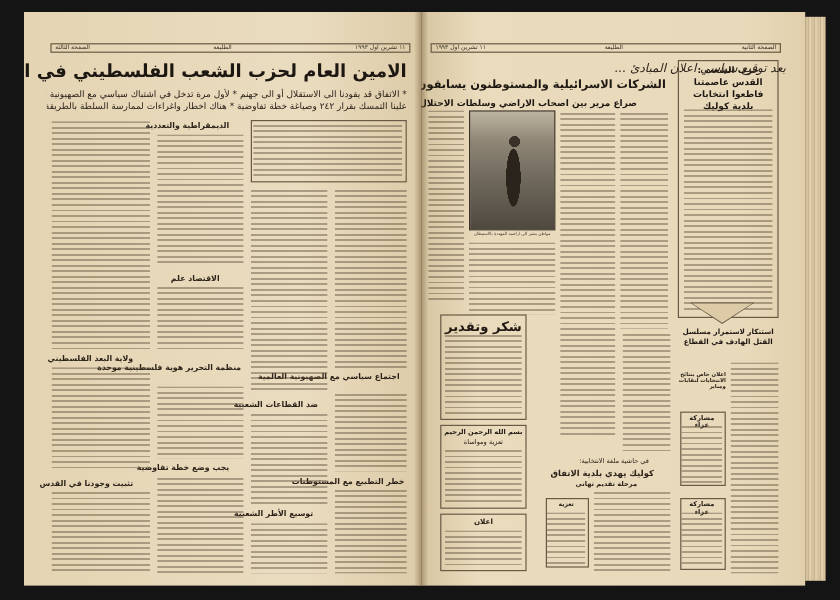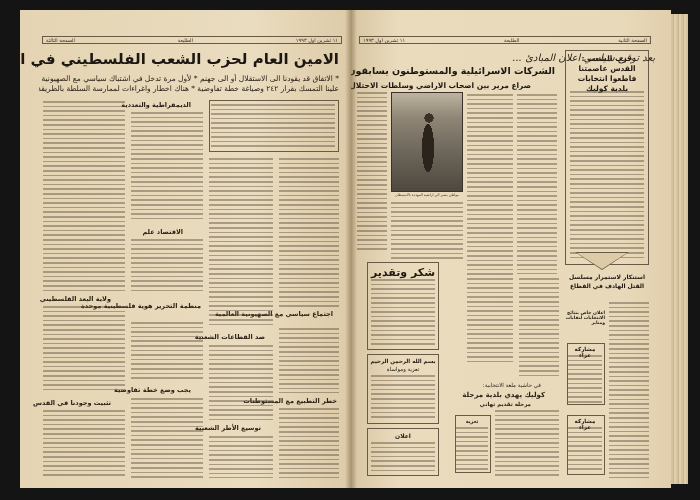--- a/index.html
+++ b/index.html
@@ -227,21 +227,21 @@
     </div>
 
     <div class="box" style="right:180px; top:405px; width:36px; height:58px;">
       <div class="sidebox-title" style="right:2px; top:2px; width:32px; font-size:5px;">تعزية</div>
       <div class="text-col" style="right:2px; top:11px; width:32px; height:44px;">
           <span class="filler"></span>
         </div>
     </div>
 
     <div class="subhead" style="right:130px; top:372px; font-size:5.5px; font-weight:normal;">في حاشية ملغة الانتخابية:</div>
-    <div class="subhead" style="right:126px; top:381px; font-size:7px;">كوليك يهدي بلدية مرحلة</div>
+    <div class="subhead" style="right:126px; top:381px; font-size:7px;">كوليك يهدي بلدية الاتفاق</div>
     <div class="subhead" style="right:140px; top:391px; font-size:5.5px;">مرحلة تقديم تهاني</div>
     <div class="text-col" style="right:112px; top:400px; width:64px; height:66px;">
         <span class="filler"></span>
       </div>
     <div class="text-col" style="right:112px; top:268px; width:40px; height:100px;">
         <span class="filler"></span>
       </div>
   </div>
 
   <div class="page-edges"></div>

